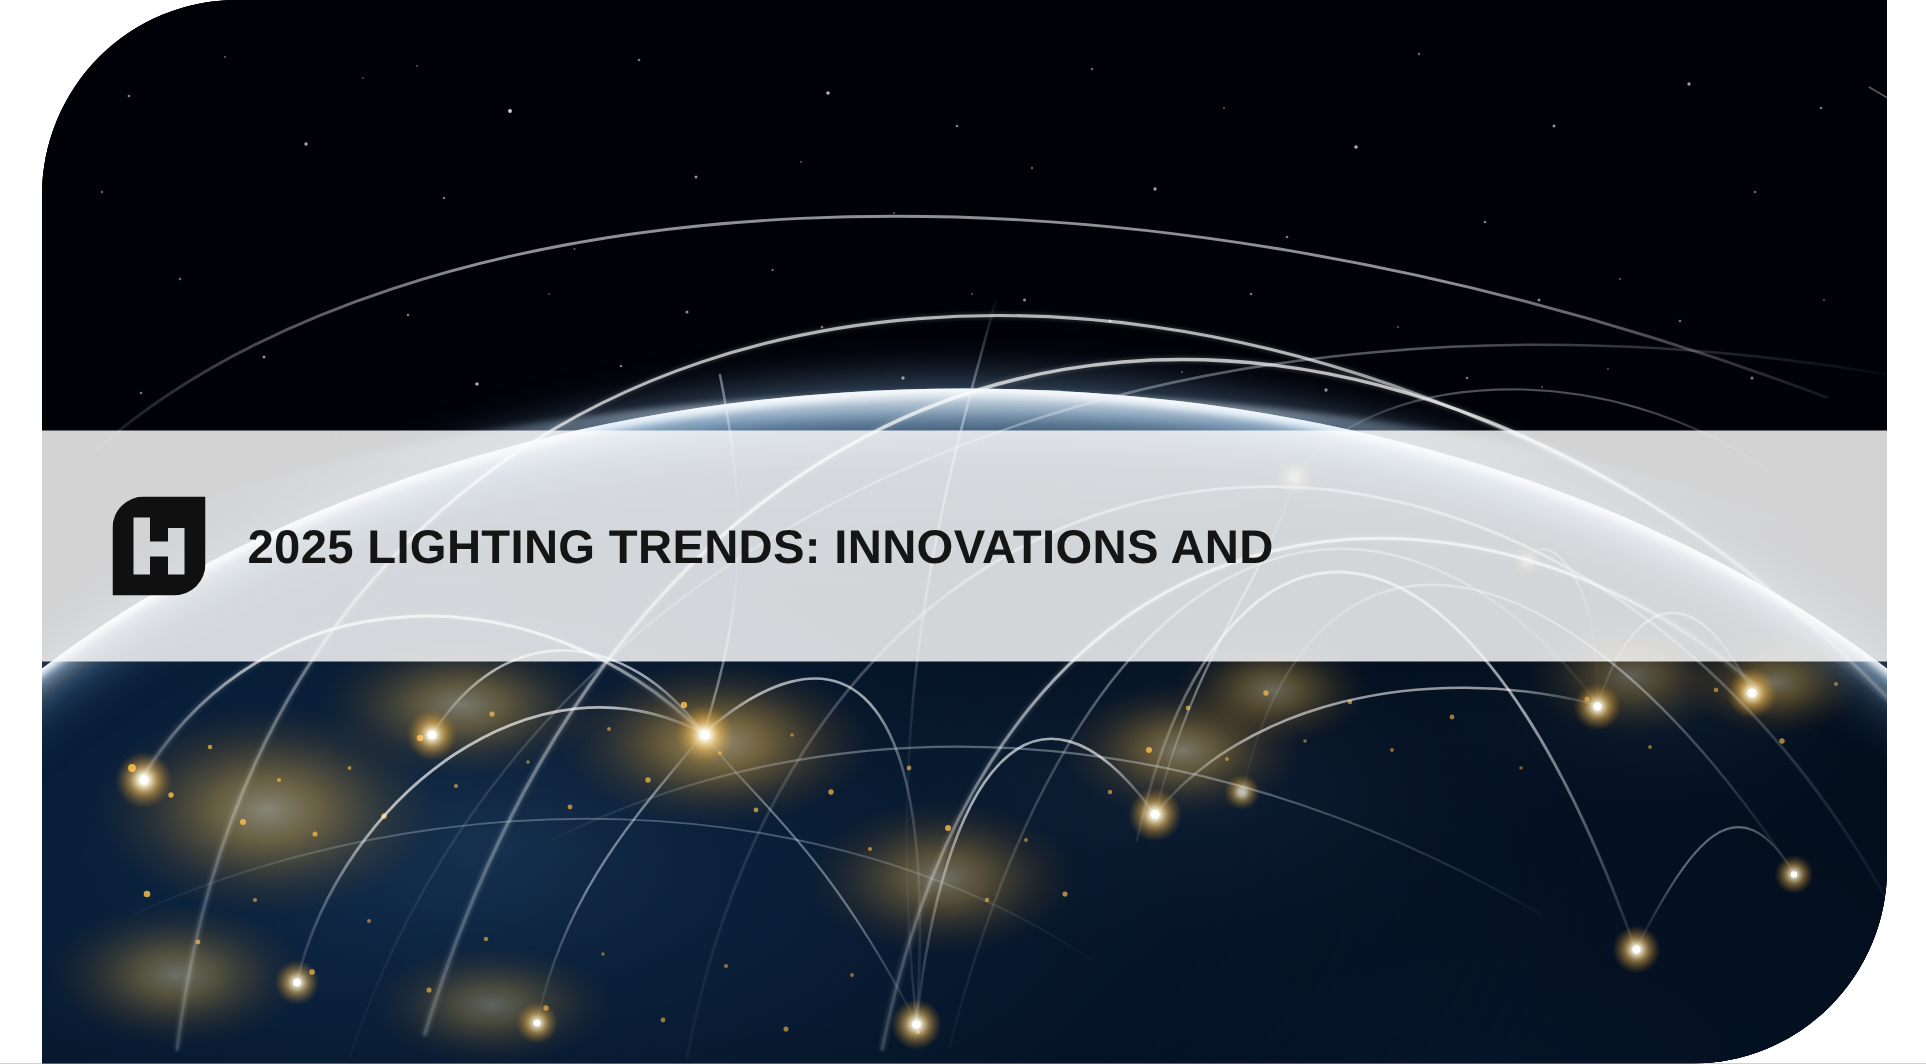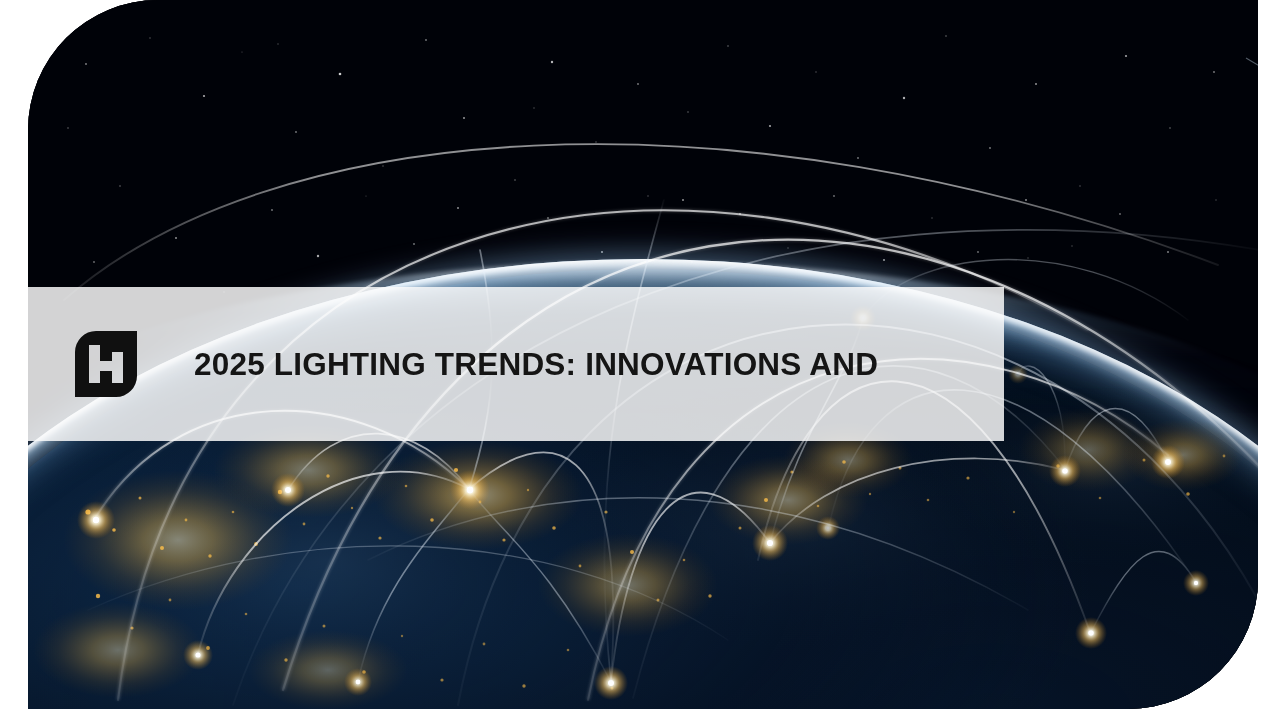--- a/index.html
+++ b/index.html
@@ -120,28 +120,27 @@
   .citylights { position: absolute; inset: 0; }
 
   
   .arcs { position: absolute; inset: 0; }
 
   
   .banner {
     position: absolute;
     left: 0px;
     top: 287px;
-    width: 976px;
+    width: 1230px;
     height: 154px;
     background: rgba(252,252,252,0.84);
     display: flex;
     align-items: center;
     padding-left: 47px;
     box-sizing: border-box;
-    gap: 29px;
   }
 
   .logo {
     position: relative;
     width: 62px;
     height: 66px;
     flex: 0 0 auto;
     margin-right: 28px;
   }
 

